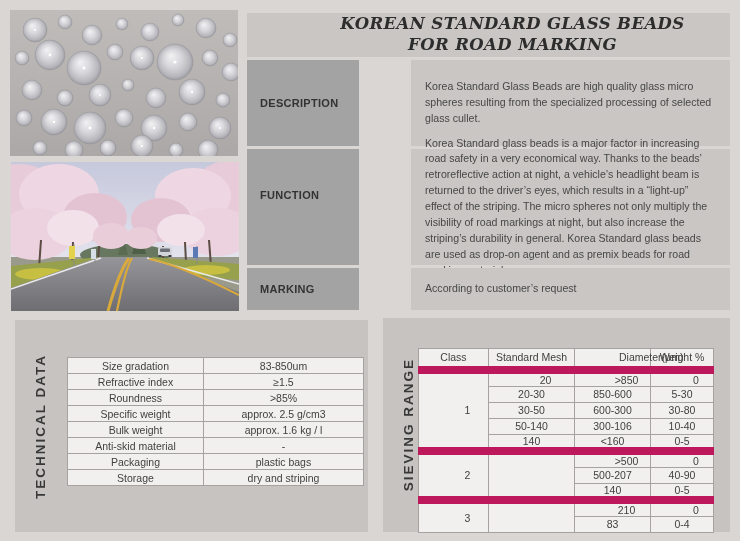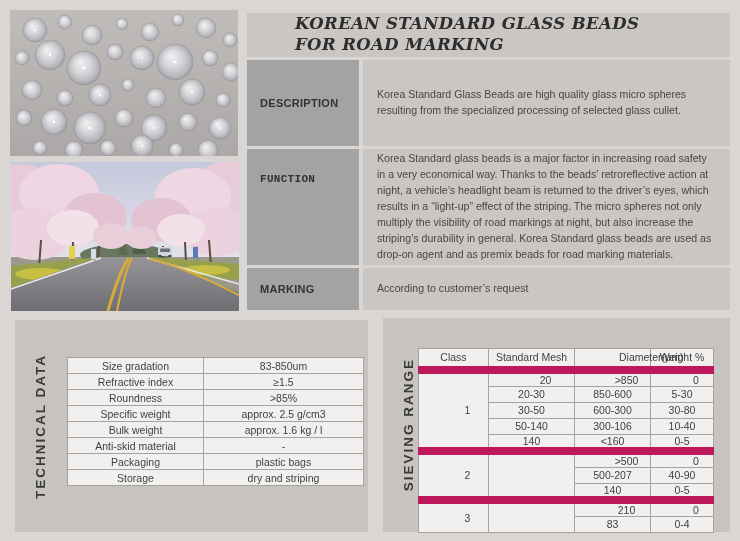--- a/index.html
+++ b/index.html
@@ -9,38 +9,38 @@
     font-family:"Liberation Sans",sans-serif;color:#3c3c3c;
   }
   
   .photo{position:absolute;display:block;}
   #beads-photo{left:10px;top:10px;}
   #road-photo{left:11px;top:162px;}
   
   .top-table{position:absolute;left:247px;top:13px;width:483px;}
   .title-cell{
     height:44px;background:#c9c6c3;
-    display:flex;flex-direction:column;align-items:flex-start;justify-content:center;
+    display:flex;flex-direction:column;align-items:center;justify-content:center;
     font-family:"DejaVu Serif","Liberation Serif",serif;
     font-weight:bold;font-style:italic;font-size:16.5px;line-height:1.25;
     letter-spacing:.4px;color:#2d2d2d;text-align:center;padding-left:48px;
   }
   .info-row{display:flex;gap:4px;margin-top:3px;}
   .label-cell{
     width:112px;background:#a3a3a3;flex:none;
     display:flex;align-items:center;
     font-weight:bold;font-size:11px;letter-spacing:.3px;color:#333;
     padding-left:13px;box-sizing:border-box;
   }
-  .label-top{align-items:flex-start;padding-top:24px;font-family:Liberation Mono, monospace;}
+  .label-top{align-items:flex-start;padding-top:40px;}
   .content-cell{
     flex:1;background:#c9c6c3;
     font-size:10.6px;line-height:1.5;color:#474747;
     padding:10px 14px;box-sizing:border-box;
-    display:flex;align-items:center;
+    display:flex;align-items:center;margin-left:48px;
   }
   .content-cell p{margin:0;}
   .h-desc{height:86px;}
   .h-func{height:116px;}
   .h-coat{height:42px;}
   
   .panel{position:absolute;background:#c6c3c0;}
   #panel-tech{left:15px;top:320px;width:353px;height:212px;}
   #panel-sieve{left:383px;top:318px;width:347px;height:214px;}
   .v-strip{position:absolute;left:0;top:0;bottom:0;width:50px;

